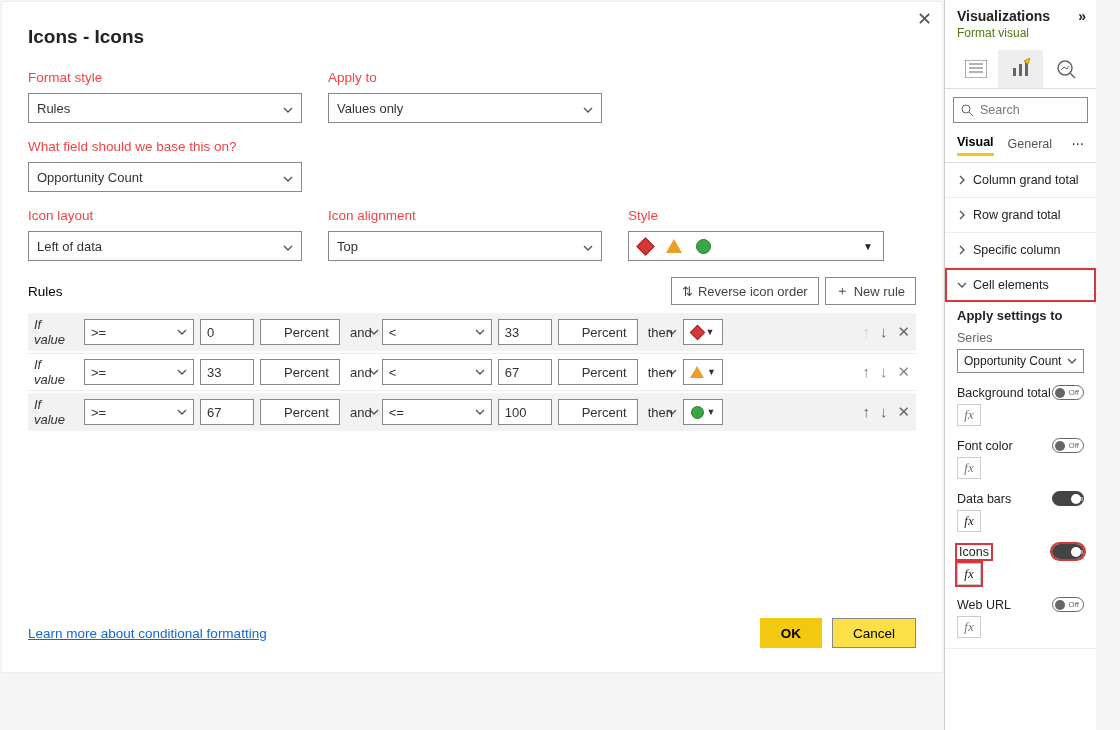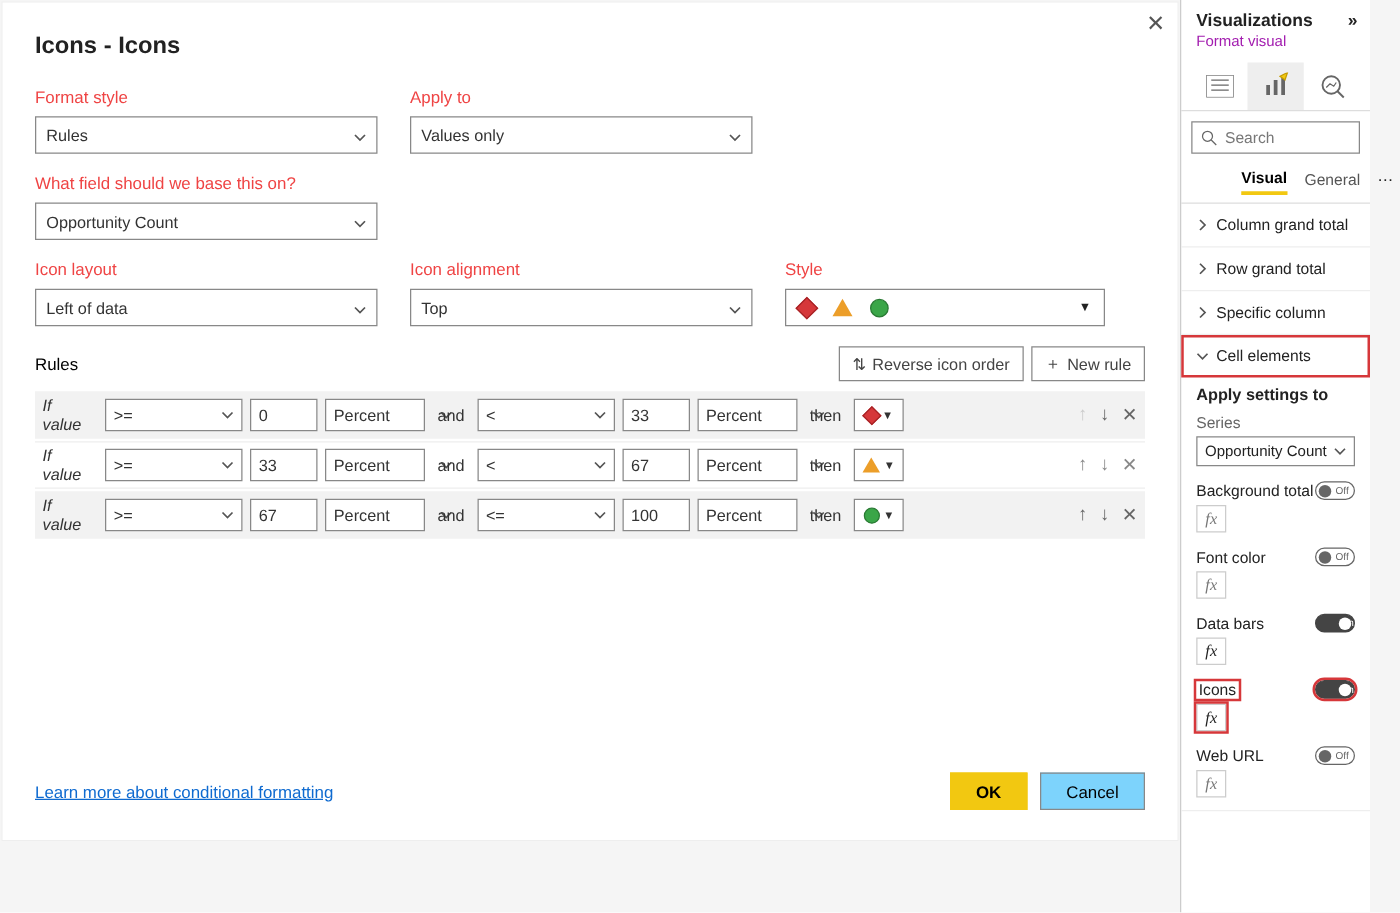--- a/index.html
+++ b/index.html
@@ -25,52 +25,52 @@
 .rules-hdr { display: flex; align-items: center; justify-content: space-between; margin-top: 6px; margin-bottom: 8px; }
 .rules-hdr .lbl { font-size: 13.5px; }
 .rules-hdr .btns { display: flex; gap: 6px; }
 .pill-btn { border: 1px solid #888; background: #fff; height: 28px; padding: 0 10px; font-size: 13px; color: #444; display: flex; align-items: center; gap: 5px; cursor: pointer; }
 
 .rule-row { background: #f2f2f2; height: 38px; display: flex; align-items: center; padding: 0 6px; gap: 6px; margin-bottom: 2px; font-size: 13px; color: #333; }
 .rule-row.white { background: #fff; border-top: 1px solid #eee; border-bottom: 1px solid #eee; }
 .rule-row .lbl { width: 44px; text-align: left; padding-right: 4px; font-style: italic; }
 .rule-row .op { border: 1px solid #888; background: #fff; height: 26px; width: 110px; display: flex; align-items: center; justify-content: space-between; padding: 0 6px; cursor: pointer; }
 .rule-row .num { border: 1px solid #888; background: #fff; height: 26px; width: 54px; padding: 0 6px; display: flex; align-items: center; }
-.rule-row .unit { border: 1px solid #888; background: #fff; height: 26px; width: 80px; display: flex; align-items: center; justify-content: space-between; padding: 0 6px; cursor: pointer; gap: 40px; }
+.rule-row .unit { border: 1px solid #888; background: #fff; height: 26px; width: 80px; display: flex; align-items: center; justify-content: space-between; padding: 0 23px; cursor: pointer; gap: 40px; }
 .rule-row .and { padding: 0 4px; }
 .rule-row .then { padding: 0 4px; }
 .rule-row .icon-pick { border: 1px solid #888; background: #fff; height: 26px; width: 40px; display: flex; align-items: center; justify-content: center; gap: 3px; cursor: pointer; }
 .rule-row .ctrls { margin-left: auto; display: flex; gap: 10px; color: #666; }
 .rule-row .ctrls span { cursor: pointer; font-size: 15px; }
 .rule-row.white .ctrls { color: #888; }
 .rule-row:first-of-type .ctrls span:first-child { color: #ccc; }
 
 .footer { position: absolute; bottom: 24px; left: 26px; right: 26px; display: flex; align-items: center; justify-content: space-between; }
 .footer a { color: #0e6ad0; text-decoration: underline; font-size: 13.5px; cursor: pointer; }
 .footer .fbtns { display: flex; gap: 10px; }
-.btn { height: 30px; padding: 0 20px; font-size: 13.5px; border: 1px solid #888; background: #7dd3fc; cursor: pointer; }
+.btn { height: 30px; padding: 0 20px; font-size: 13.5px; border: 1px solid #888; background: #fde047; cursor: pointer; }
 .btn.primary { background: #f2c811; border-color: #f2c811; color: #000; font-weight: 600; }
 
 
 .diamond { width: 13px; height: 13px; background: #d6373a; transform: rotate(45deg); border: 1px solid #a52326; }
 .triangle { width: 0; height: 0; border-left: 8px solid transparent; border-right: 8px solid transparent; border-bottom: 14px solid #ec9e29; }
 .circle { width: 15px; height: 15px; border-radius: 50%; background: #3aa648; border: 1px solid #2a7a34; }
 
 
 .panel { width: 152px; background: #fff; border-left: 1px solid #ccc; display: flex; flex-direction: column; font-size: 12.5px; color: #222; }
 .panel-hdr { display: flex; align-items: center; justify-content: space-between; padding: 8px 10px 2px 12px; font-weight: 600; font-size: 14px; }
-.panel-sub { padding: 0 12px 6px; font-size: 12px; color: #a21caf; }
+.panel-sub { padding: 0 12px 6px; font-size: 12px; color: #4d7c0f; }
 .panel-tabs { display: flex; gap: 0; padding: 4px 8px 0; border-bottom: 1px solid #ddd; }
 .panel-tabs .t { width: 48px; height: 38px; display: flex; align-items: center; justify-content: center; cursor: pointer; }
 .panel-tabs .t.active { background: #eee; }
 
 .search { margin: 8px; border: 1px solid #888; height: 26px; display: flex; align-items: center; padding: 0 7px; gap: 6px; color: #555; }
 .vg-tabs { display: flex; align-items: center; gap: 14px; padding: 0 12px 6px; border-bottom: 1px solid #ddd; }
 .vg-tabs .vt { font-size: 12.5px; padding: 4px 0; cursor: pointer; color: #555; }
-.vg-tabs .vt.active { color: #000; border-bottom: 3px solid #f2c811; font-weight: 600; margin-left: 36px; }
+.vg-tabs .vt.active { color: #000; border-bottom: 3px solid #f2c811; font-weight: 600; }
 .vg-tabs .dots { margin-left: auto; cursor: pointer; }
 
 .accordion { border-bottom: 1px solid #eee; }
 .acc-h { display: flex; align-items: center; gap: 6px; padding: 10px 12px; cursor: pointer; font-size: 12.5px; }
 .acc-h.highlight { outline: 2px solid #d6373a; outline-offset: -2px; }
 
 .acc-body { padding: 6px 12px 10px; }
 .acc-body .sub-lbl { font-weight: 600; margin-bottom: 6px; font-size: 13px; }
 .acc-body .series-lbl { color: #666; margin: 8px 0 4px; }
 .series-dd { border: 1px solid #888; height: 24px; display: flex; align-items: center; justify-content: space-between; padding: 0 6px; font-size: 12px; cursor: pointer; }

